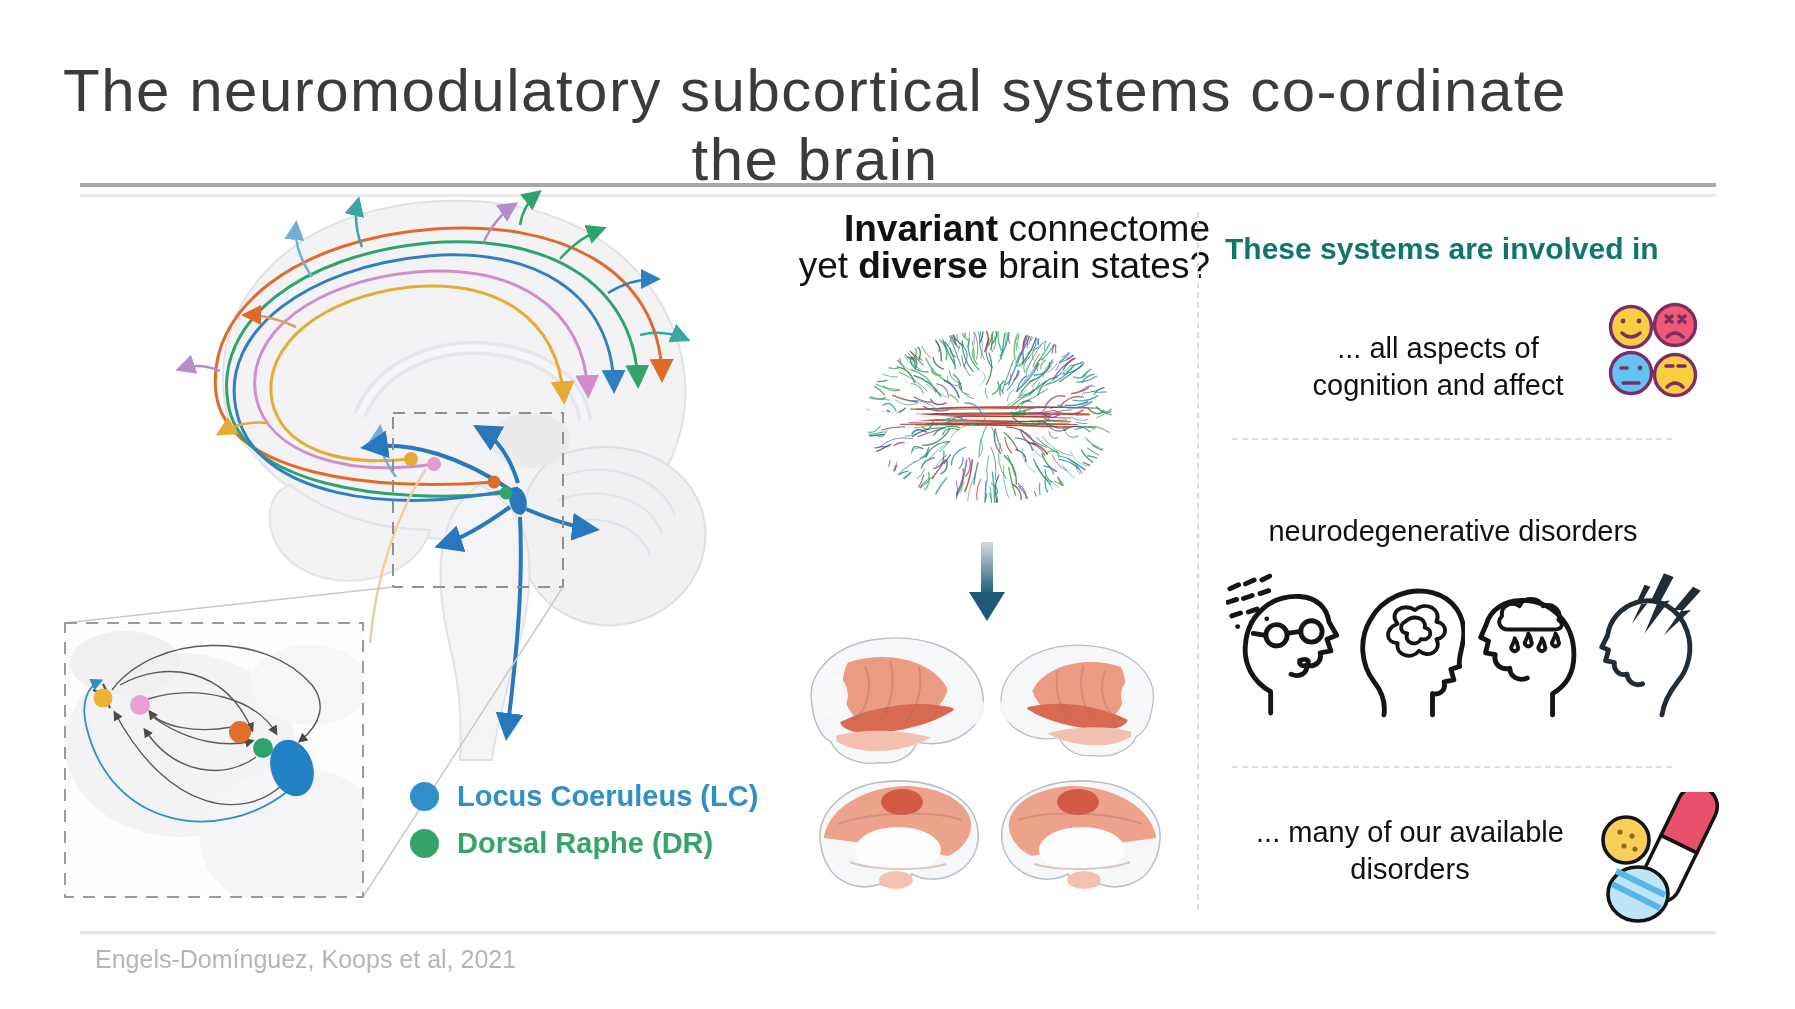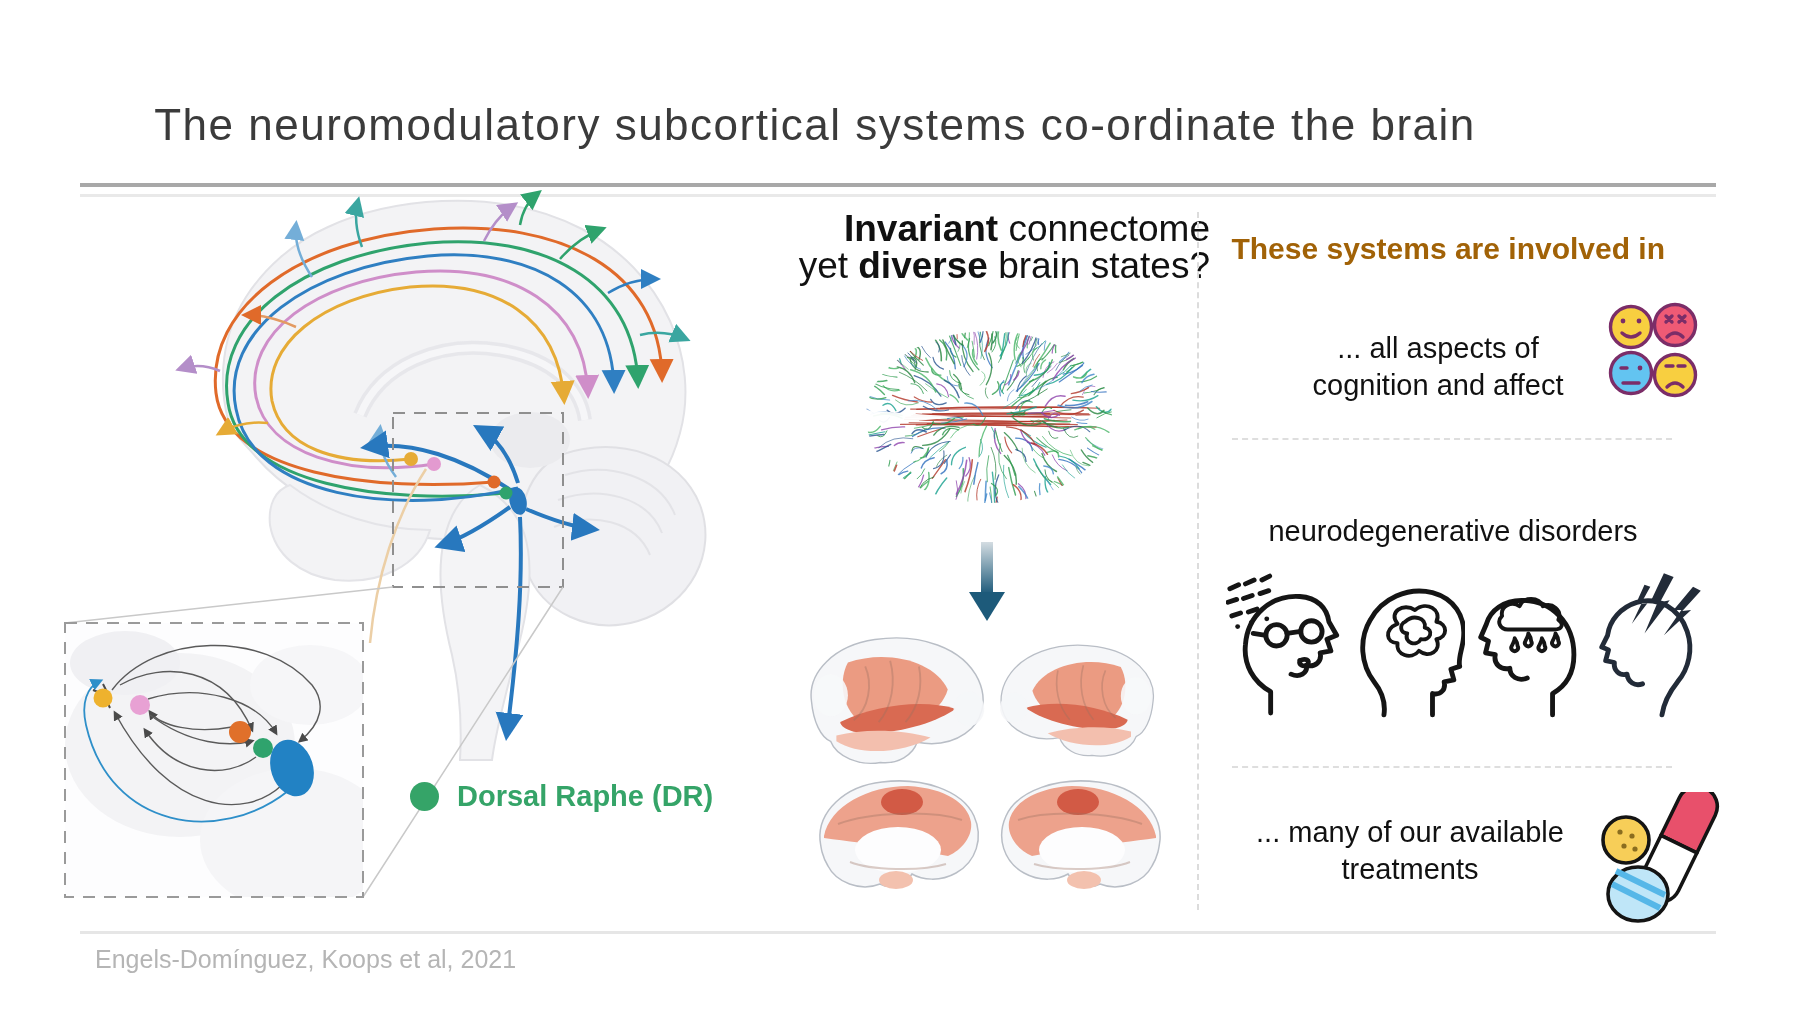--- a/index.html
+++ b/index.html
@@ -1,34 +1,34 @@
 <!DOCTYPE html>
 <html><head>
 <meta charset="utf-8">
 <style>
   html,body{margin:0;padding:0;background:#fff;}
   #slide{position:relative;width:1795px;height:1009px;background:#fff;overflow:hidden;
          font-family:"Liberation Sans",sans-serif;color:#1a1a1a;}
   .abs{position:absolute;}
-  #title{left:20px;top:56px;width:1590px;text-align:center;font-size:44px;letter-spacing:1.5px;
-         color:#3b3b3b;font-weight:400;margin-top:44px;}
+  #title{left:20px;top:56px;width:1590px;text-align:center;font-size:60px;letter-spacing:1.5px;
+         color:#3b3b3b;font-weight:400;}
   .rule{left:80px;width:1636px;}
   #rule-dark{top:183px;height:4px;background:#a8a8a8;}
   #rule-light{top:194px;height:3px;background:#e9e9e9;}
   #rule-bottom{top:931px;height:3px;background:#e6e6e6;}
   #citation{left:95px;top:945px;font-size:25px;color:#b5b5b5;}
   
   #mid-heading{left:770px;top:210px;width:440px;text-align:right;font-size:37px;line-height:37px;color:#111;}
   #mid-heading b{font-weight:700;}
   #down-arrow{left:968px;top:542px;}
   
   #v-divider{left:1197px;top:212px;height:698px;border-left:2px dashed #dcdcdc;}
   .h-divider{border-top:2px dashed #dedede;width:440px;left:1232px;}
   #h-div-1{top:438px;} #h-div-2{top:766px;}
-  #right-header{left:1225px;top:232px;width:440px;text-align:right;font-size:30px;font-weight:700;color:#a16207;}
+  #right-header{left:1225px;top:232px;width:440px;text-align:left;font-size:30px;font-weight:700;color:#0f766e;}
   .r-item{text-align:center;font-size:29px;line-height:37px;color:#111;}
   #r-item-1{left:1238px;top:306px;width:400px;margin-top:24px;}
   #r-item-2{left:1228px;top:476px;width:450px;}
   #r-item-3{left:1210px;top:814px;width:400px;}
   #emoji-icon{left:1608px;top:302px;}
   #heads-row{left:1226px;top:572px;width:484px;display:flex;gap:6px;align-items:flex-end;}
   #pills-icon{left:1596px;top:792px;}
   
   #legend{left:410px;top:780px;display:flex;flex-direction:column;gap:14px;}
   .legend-row{display:flex;align-items:center;gap:18px;font-size:29px;font-weight:700;}
@@ -162,20 +162,24 @@
       <circle cx="43" cy="513" r="9.5" fill="#eeb22e"></circle>
       <circle cx="80" cy="520" r="10" fill="#e8a1d4"></circle>
       <circle cx="180" cy="547" r="11" fill="#e0702a"></circle>
       <circle cx="203" cy="563" r="10" fill="#2fa36d"></circle>
       <ellipse cx="232" cy="583" rx="21" ry="29" fill="#2282c4" transform="rotate(-18 232 583)"></ellipse>
       <rect x="5" y="438" width="298" height="274" fill="none" stroke="#9a9a9a" stroke-width="2" stroke-dasharray="12 9"></rect>
     </g>
   </svg>
 
   <div class="abs" id="legend">
+    <div class="legend-row">
+      <span class="legend-dot dot-lc"></span>
+      <span class="lab-lc">Locus Coeruleus (LC)</span>
+    </div>
     <div class="legend-row">
       <span class="legend-dot dot-dr"></span>
       <span class="lab-dr">Dorsal Raphe (DR)</span>
     </div>
   </div>
 
   <div class="abs" id="mid-heading">
     <b>Invariant</b><span> connectome</span><br>
     <span>yet </span><b>diverse</b><span> brain states?</span>
   </div>
@@ -675,21 +679,21 @@
         <path d="M 102 14 L 82 38 L 90 38 L 72 64 L 100 38 L 91 39 L 110 18 Z"></path>
         <path d="M 52 12 L 43 32 L 49 31 L 39 52 L 55 31 L 48 32 L 58 14 Z"></path>
       </g>
     </svg>
   </div>
 
   <div class="abs h-divider" id="h-div-2"></div>
 
   <div class="abs r-item" id="r-item-3">
     <span>... many of our available</span><br>
-    <span>treatments</span>
+    <span>disorders</span>
   </div>
 
   <svg class="abs" id="pills-icon" width="124" height="134" viewBox="0 0 124 134">
     <g stroke="#141414" stroke-width="3.6" stroke-linejoin="round">
       <circle cx="30" cy="48" r="23" fill="#f7ce58"></circle>
       <g transform="rotate(26 82 54)">
         <path d="M 62 52 L 62 10 A 20 20 0 0 1 102 10 L 102 52 Z" fill="#e8506b"></path>
         <path d="M 62 52 L 62 94 A 20 20 0 0 0 102 94 L 102 52 Z" fill="#ffffff"></path>
       </g>
       <ellipse cx="42" cy="102" rx="30" ry="27" fill="#bfe6f8"></ellipse>

